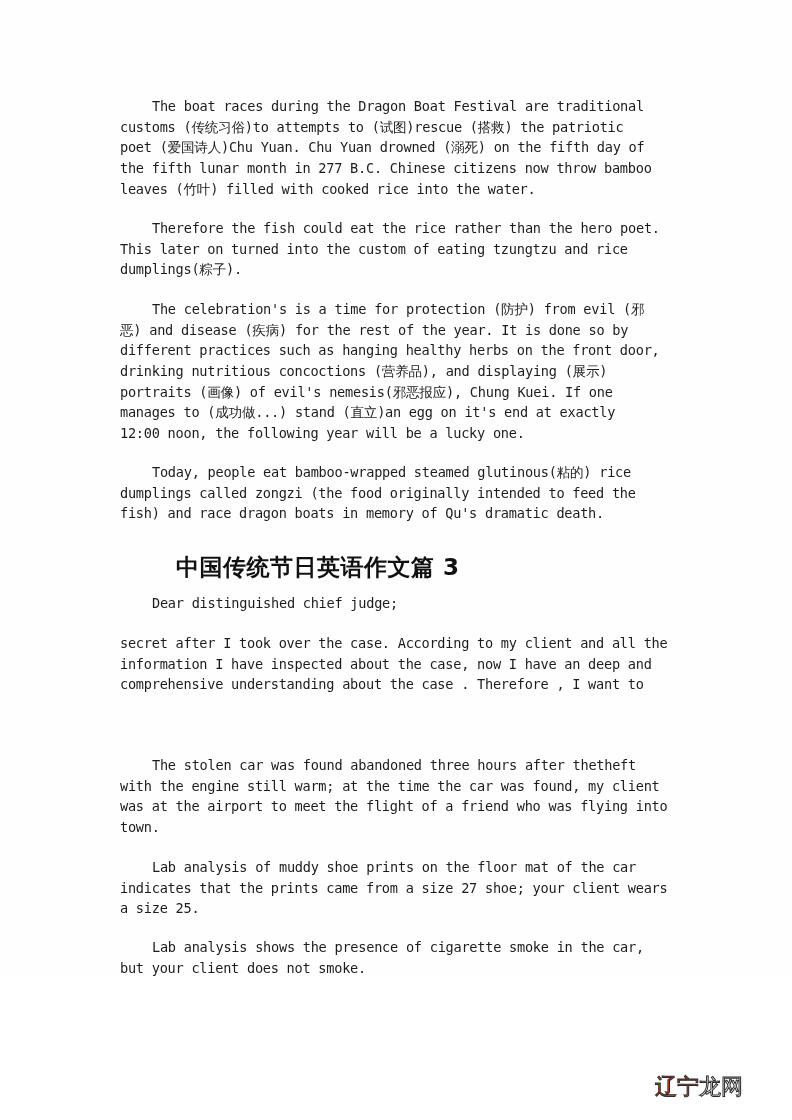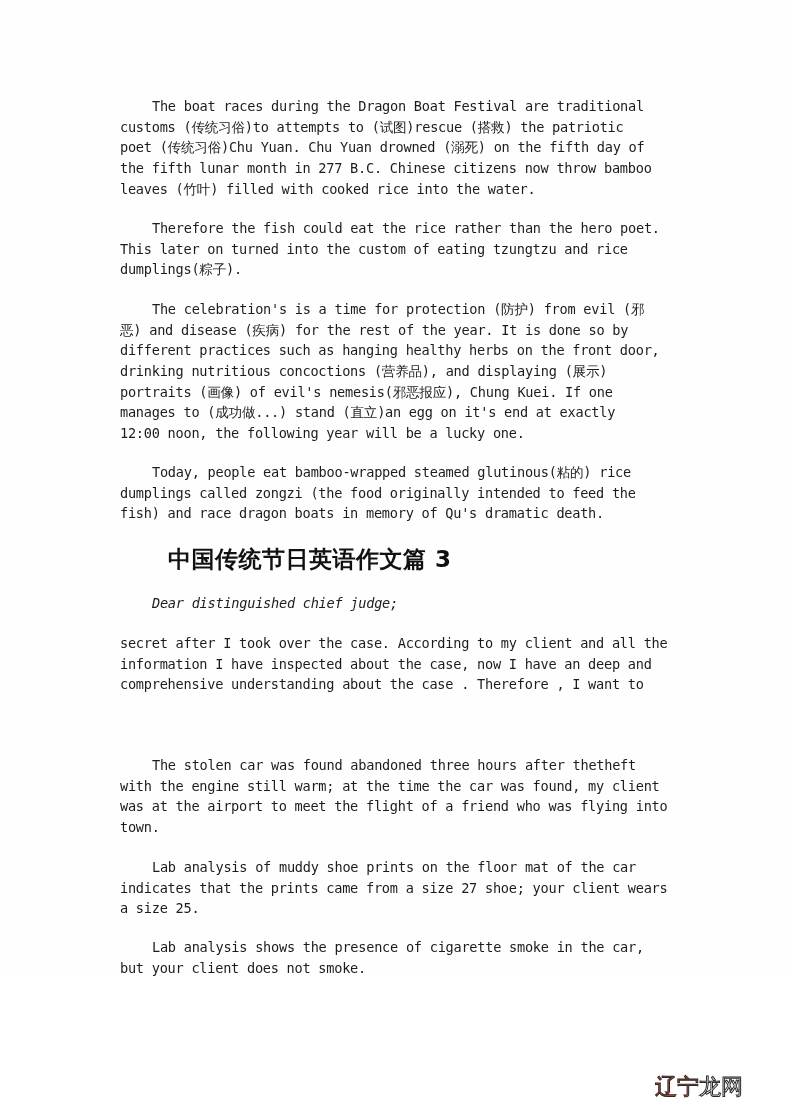--- a/index.html
+++ b/index.html
@@ -44,21 +44,21 @@
     .heading {
       position: absolute;
       left: 168px;
       top: 543px;
       font-family: "DejaVu Sans", "Liberation Sans", sans-serif;
       font-weight: bold;
       font-size: 23px;
       line-height: 32px;
       color: #111111;
       letter-spacing: 0.5px;
-      margin: 0;
+      margin: 8px;
     }
     .watermark {
       position: absolute;
       left: 655px;
       top: 1070px;
       width: 104px;
       height: 34px;
       font-family: "DejaVu Sans", "Liberation Sans", sans-serif;
       font-weight: normal;
       font-size: 22px;
@@ -76,21 +76,21 @@
     }
   </style>
 </head>
 <body>
 
 <div class="page">
 
   <div class="para" style="top:96px;">
     <span class="line indent">The boat races during the Dragon Boat Festival are traditional</span>
     <span class="line">customs (传统习俗)to attempts to (试图)rescue (搭救) the patriotic</span>
-    <span class="line">poet (传统习俗)Chu Yuan. Chu Yuan drowned (溺死) on the fifth day of</span>
+    <span class="line">poet (爱国诗人)Chu Yuan. Chu Yuan drowned (溺死) on the fifth day of</span>
     <span class="line">the fifth lunar month in 277 B.C. Chinese citizens now throw bamboo</span>
     <span class="line">leaves (竹叶) filled with cooked rice into the water.</span>
   </div>
 
   <div class="para" style="top:218px;">
     <span class="line indent">Therefore the fish could eat the rice rather than the hero poet.</span>
     <span class="line">This later on turned into the custom of eating tzungtzu and rice</span>
     <span class="line">dumplings(粽子).</span>
   </div>
 
@@ -105,21 +105,21 @@
   </div>
 
   <div class="para" style="top:462px;">
     <span class="line indent">Today, people eat bamboo-wrapped steamed glutinous(粘的) rice</span>
     <span class="line">dumplings called zongzi (the food originally intended to feed the</span>
     <span class="line">fish) and race dragon boats in memory of Qu's dramatic death.</span>
   </div>
 
   <h2 class="heading">中国传统节日英语作文篇 3</h2>
 
-  <div class="para" style="top:593px;font-style:italic;">
+  <div class="para" style="top:593px;">
     <span class="line indent">Dear distinguished chief judge;</span>
   </div>
 
   <div class="para" style="top:633px;">
     <span class="line">secret after I took over the case. According to my client and all the</span>
     <span class="line">information I have inspected about the case, now I have an deep and</span>
     <span class="line">comprehensive understanding about the case . Therefore , I want to</span>
   </div>
 
   <div class="para" style="top:755px;">

